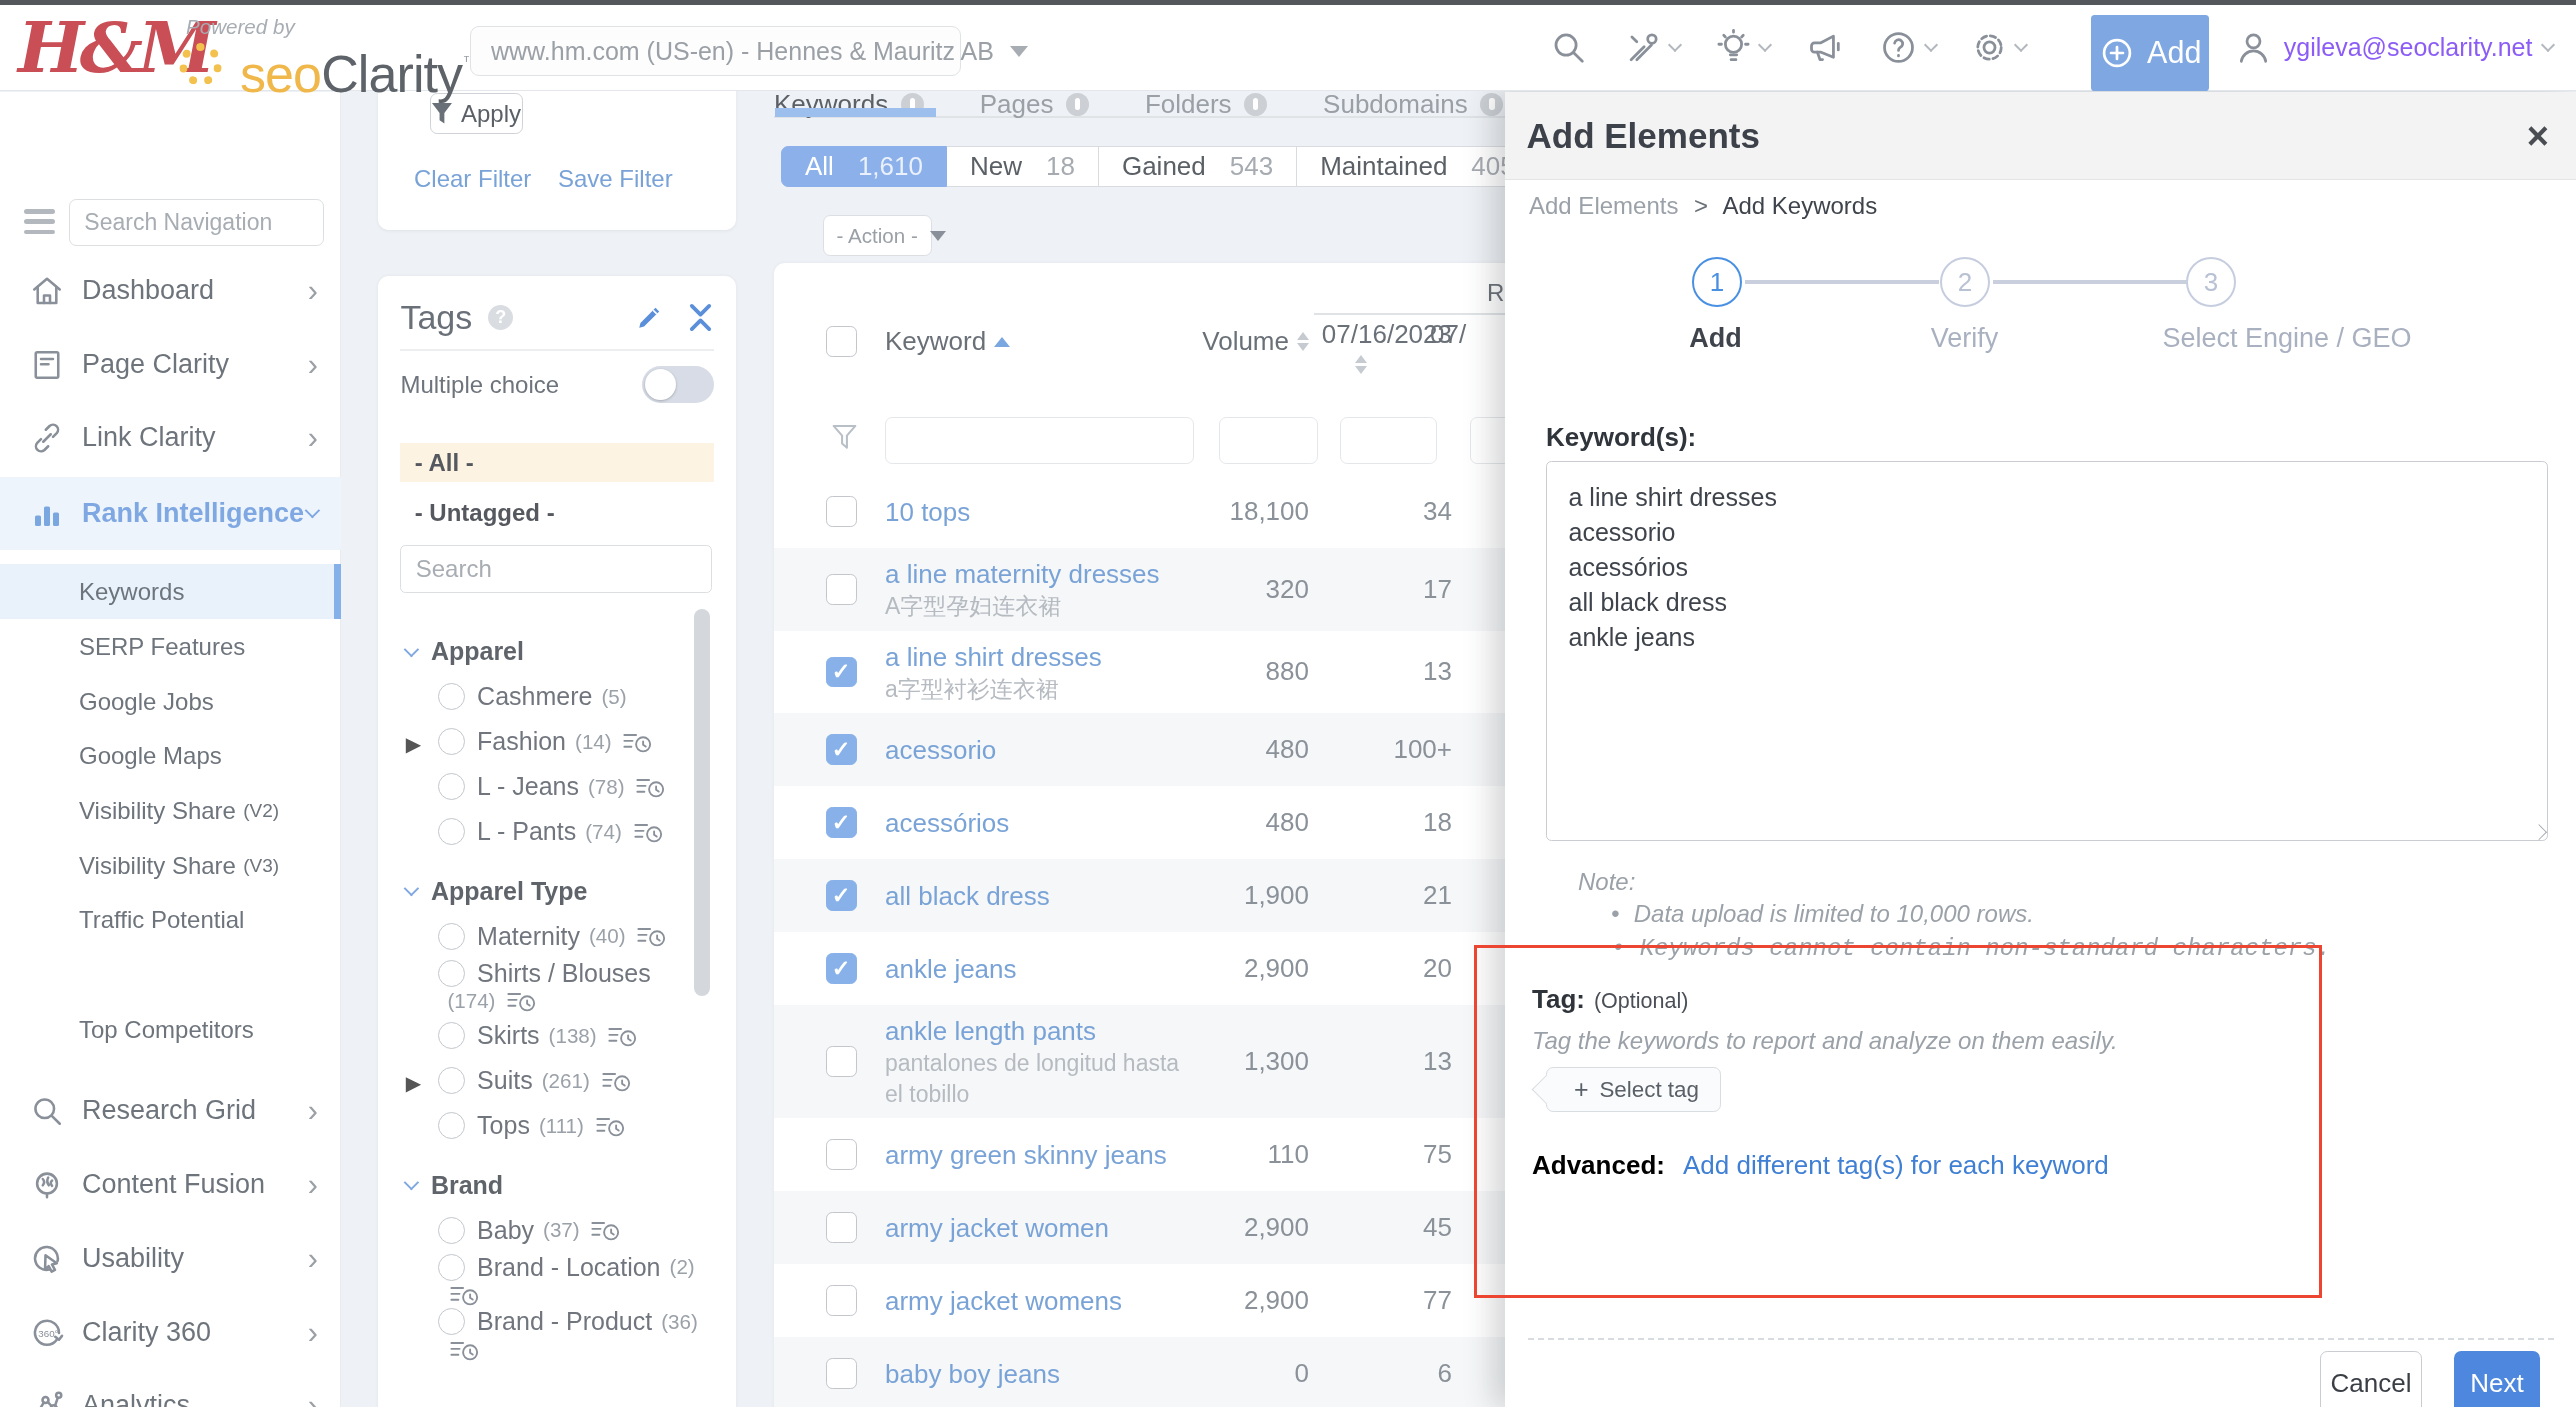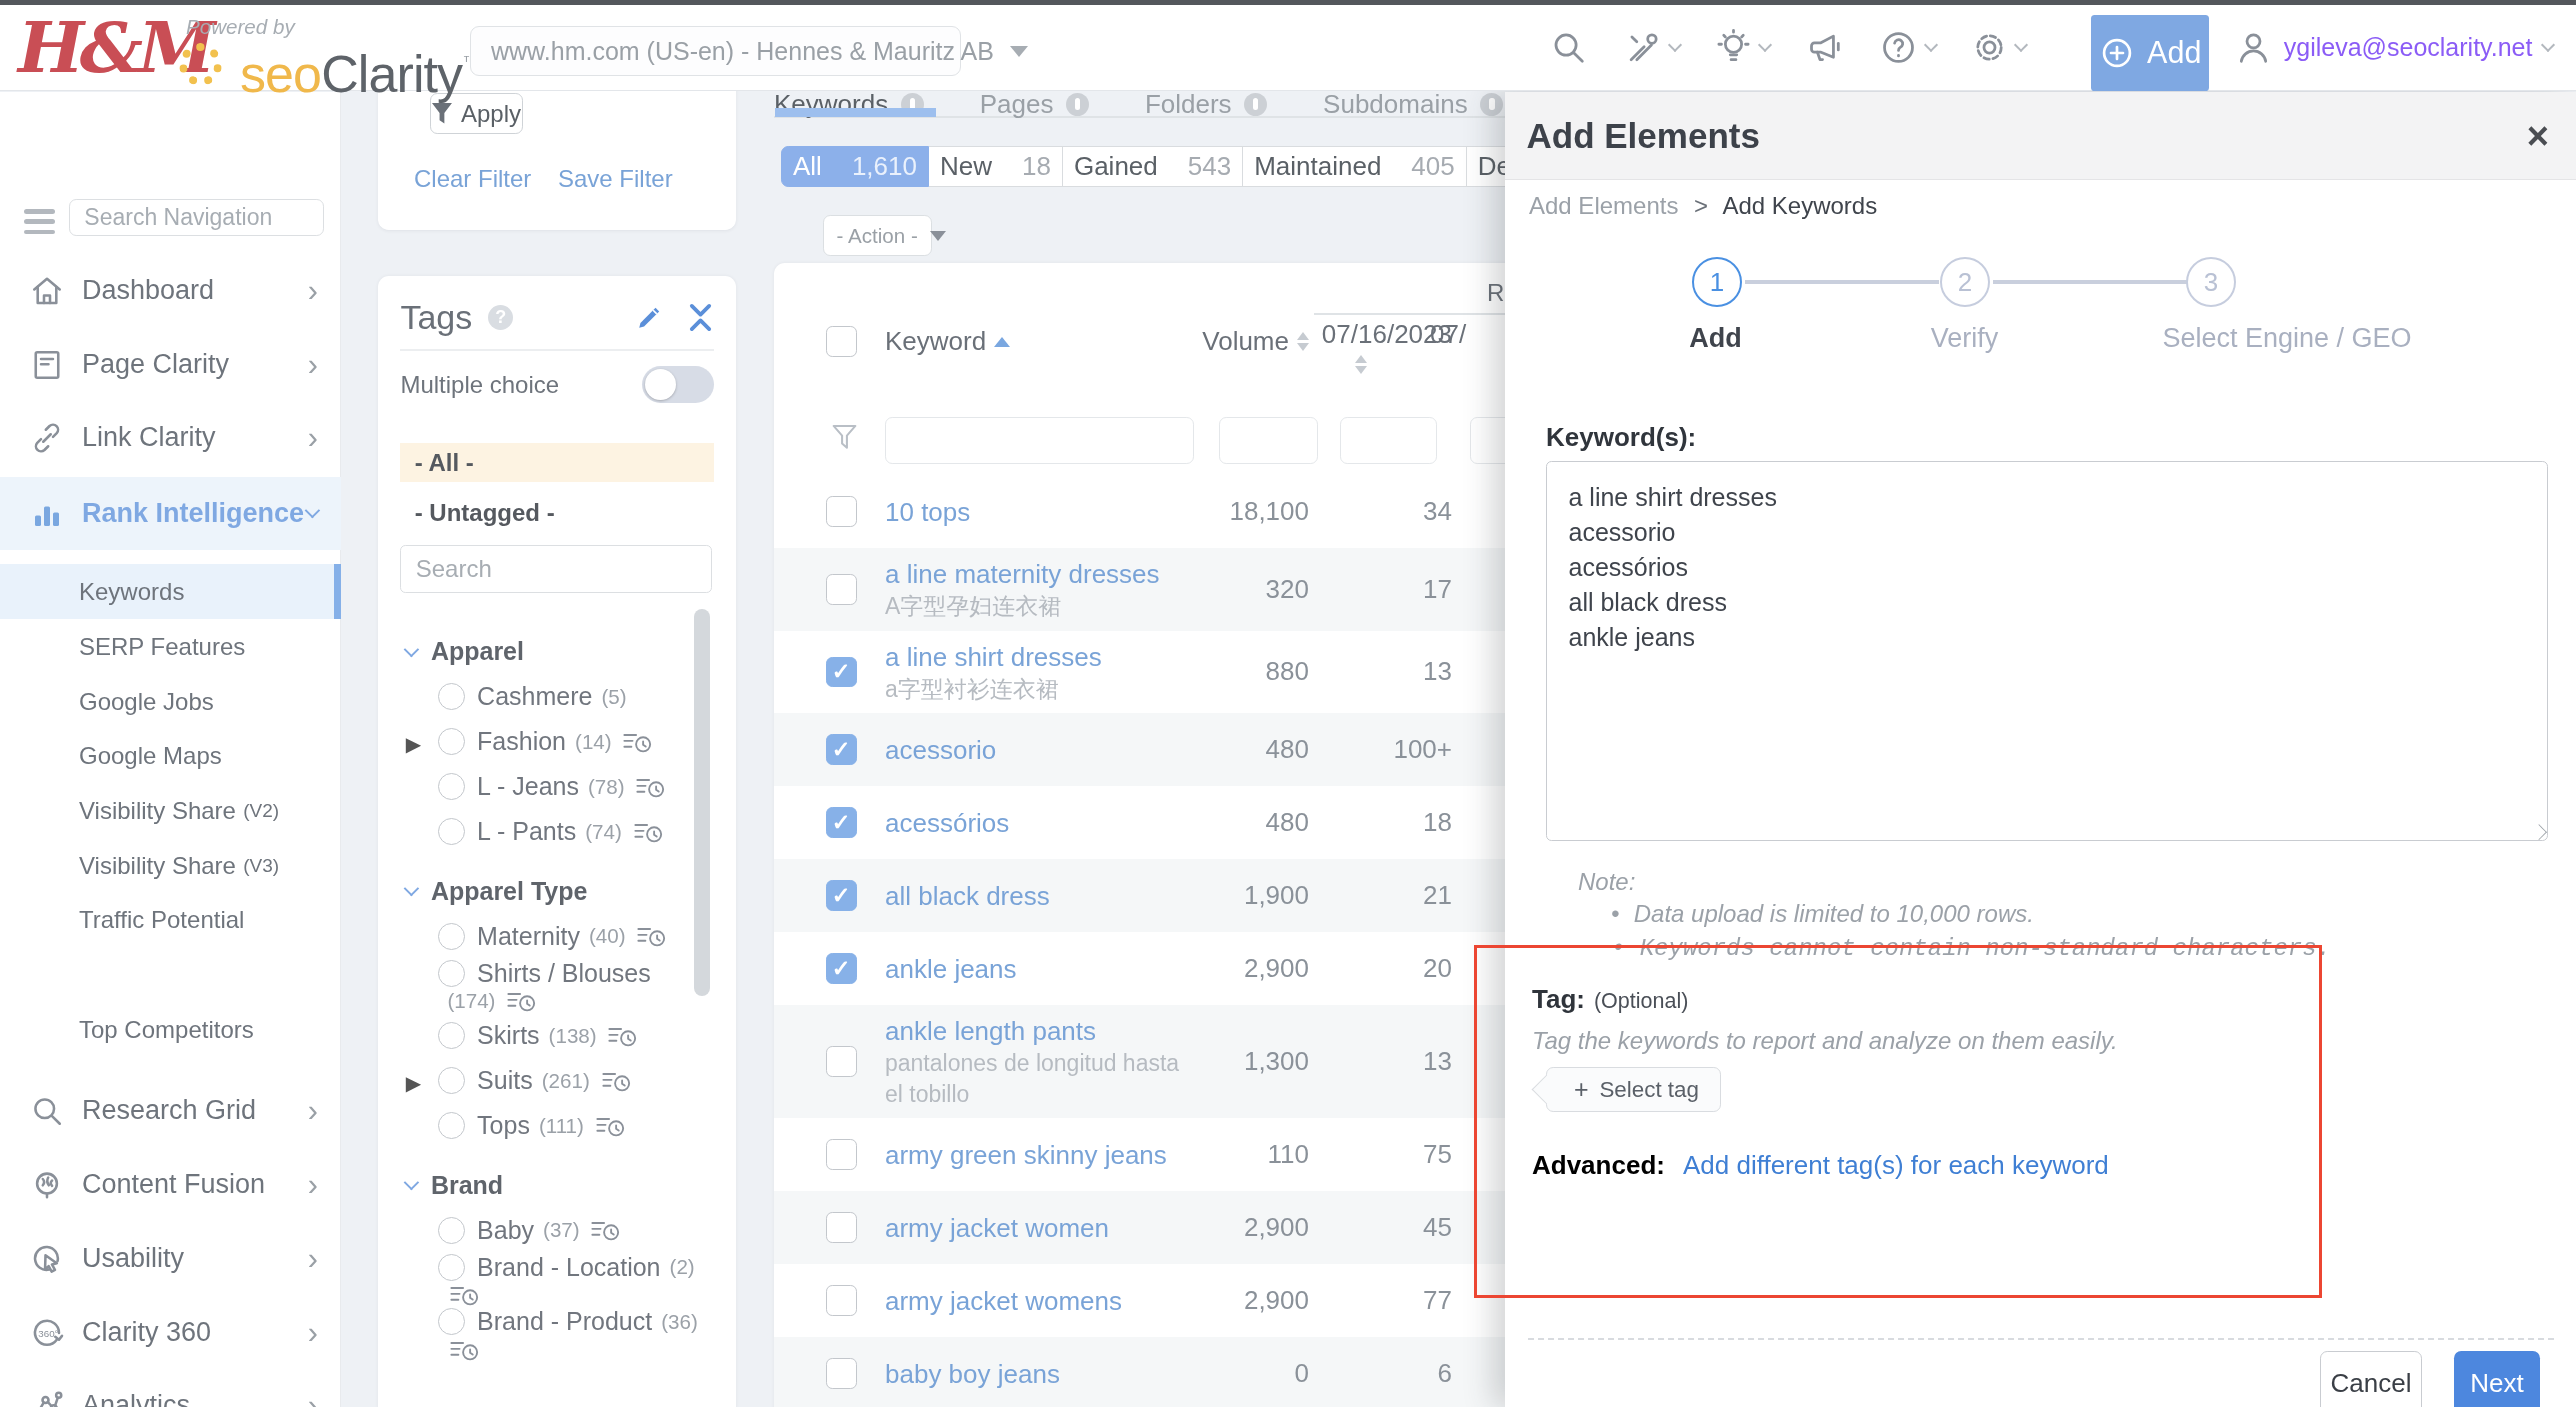--- a/index.html
+++ b/index.html
@@ -32,21 +32,21 @@
   .chev-sm{width:10px;height:10px;border:solid #b3b8be;border-width:0 2.2px 2.2px 0;transform:rotate(45deg);margin-top:-5.4px;}
   #header-icons{left:1549px;top:0;height:86px;display:flex;align-items:center;gap:34px;}
   .add-btn{left:2091px;top:10px;width:118px;height:76px;background:var(--accent);border:none;border-radius:3.6px;display:flex;align-items:center;justify-content:center;gap:12.5px;color:#fff;font-size:30.5px;font-family:inherit;cursor:pointer;}
   .user-menu{left:2234px;top:0;height:86px;display:flex;align-items:center;gap:10.8px;}
   .user-email{font-size:25px;color:#8b5cf6;}
 
   
   #sidebar{left:0;top:92px;width:341px;height:1315px;background:#fff;border-right:0.9px solid #e8eaed;z-index:10;}
   .hamburger{left:24px;top:117px;width:30.5px;height:25px;display:flex;flex-direction:column;justify-content:space-between;cursor:pointer;}
   .hamburger i{display:block;height:4.5px;background:#b3b8be;border-radius:2.7px;}
-  .search-nav{left:69px;top:107px;width:255px;height:37px;border:1.8px solid #dcdfe2;border-radius:7.2px;font-size:23px;color:#555;padding:0 14.3px;font-family:inherit;background:#fff;}
+  .search-nav{left:69px;top:107px;width:255px;height:47px;border:1.8px solid #dcdfe2;border-radius:7.2px;font-size:23px;color:#555;padding:0 14.3px;font-family:inherit;background:#fff;}
   .search-nav::placeholder{color:#a7adb3;}
   .nav-item{left:0;width:341px;height:73px;display:flex;align-items:center;padding:0 23px 0 27px;cursor:pointer;}
   .nav-item .nicon{width:39px;display:flex;justify-content:center;}
   .nav-item .nlabel{font-size:27px;color:var(--txt-soft);margin-left:16px;flex:1;}
   .nav-item .nchev{font-size:30.5px;color:#9aa0a6;line-height:27px;}
   .nav-item.active-section{background:#edf4fb;}
   .nav-item.active-section .nlabel{color:var(--accent);font-weight:bold;}
   .sub-item{left:0;width:341px;height:55px;display:flex;align-items:center;padding-left:79px;font-size:24px;color:var(--txt-soft);cursor:pointer;position:absolute;}
   .sub-item.selected{background:#e9f2fb;}
   .sub-item.selected::after{content:"";position:absolute;right:0;top:0;bottom:0;width:7.2px;background:#85b0e8;}
@@ -86,21 +86,21 @@
 
   
   #tabs-bar{left:774px;top:92px;width:1802px;height:25px;display:flex;gap:0;z-index:5;}
   .tab{display:flex;align-items:center;gap:12.5px;font-size:26px;color:#9aa0a6;margin-right:56px;cursor:pointer;white-space:nowrap;}
   .tab.active{color:#5a6066;}
   .tab-badge{width:23px;height:23px;border-radius:50%;background:#ccd0d5;position:relative;}
   .tab-badge::after{content:"";position:absolute;left:9px;top:5.4px;width:5.4px;height:11.7px;background:#fff;border-radius:2.7px;}
   #tab-underline{left:775px;top:108px;width:161px;height:9px;background:#9dbfee;z-index:5;}
   #tab-baseline{left:774px;top:116px;width:1802px;height:1.8px;background:#dfe3e6;}
   #segments{left:781px;top:146px;height:41px;display:flex;z-index:5;}
-  .seg{display:flex;align-items:center;justify-content:space-between;gap:30px;border:1.8px solid #d9dcdf;border-left-width:0;background:#fff;font-size:26px;color:#5a6066;padding:0 11px;cursor:pointer;white-space:nowrap;}
+  .seg{display:flex;align-items:center;justify-content:space-between;gap:24px;border:1.8px solid #d9dcdf;border-left-width:0;background:#fff;font-size:26px;color:#5a6066;padding:0 23px;cursor:pointer;white-space:nowrap;}
   .seg:first-child{border-left-width:1.8px;border-radius:7.2px 0 0 7.2px;}
   .seg .scount{color:#a6abb1;}
   .seg.active{background:var(--seg-active);border-color:var(--seg-active);color:#fff;}
   .seg.active .scount{color:#eaf1fc;}
   #action-dd{left:823px;top:215px;width:109px;height:41px;border:1.8px solid #dbdfe2;border-radius:7.2px;background:#fff;display:flex;align-items:center;padding:0 12.5px;gap:12.5px;cursor:pointer;z-index:5;}
   #action-dd .atext{font-size:20.6px;color:#9aa0a6;flex:1;white-space:nowrap;}
   .caret-dk{width:0;height:0;border-left:8px solid transparent;border-right:8px solid transparent;border-top:10.8px solid #8a9099;}
   #table-card{left:774px;top:263px;width:1802px;height:1145px;border-radius:10.8px 0 0 0;position:absolute;background:#fff;box-shadow:0 0.9px 3.6px rgba(40,45,50,.07);}
   .group-partial{position:absolute;left:713px;top:16px;font-size:24px;color:#6a7078;}
   .group-line{position:absolute;left:540px;top:50px;width:538px;height:1.8px;background:#dfe3e6;}

